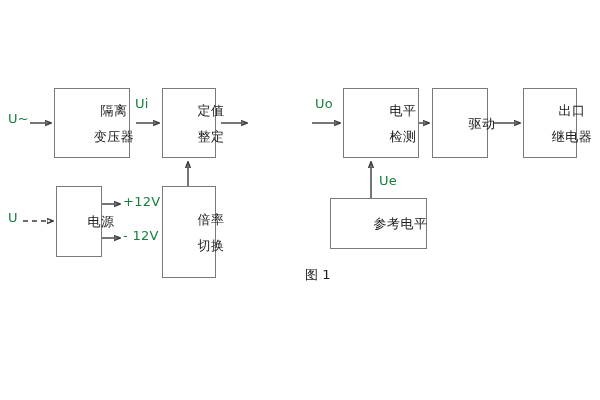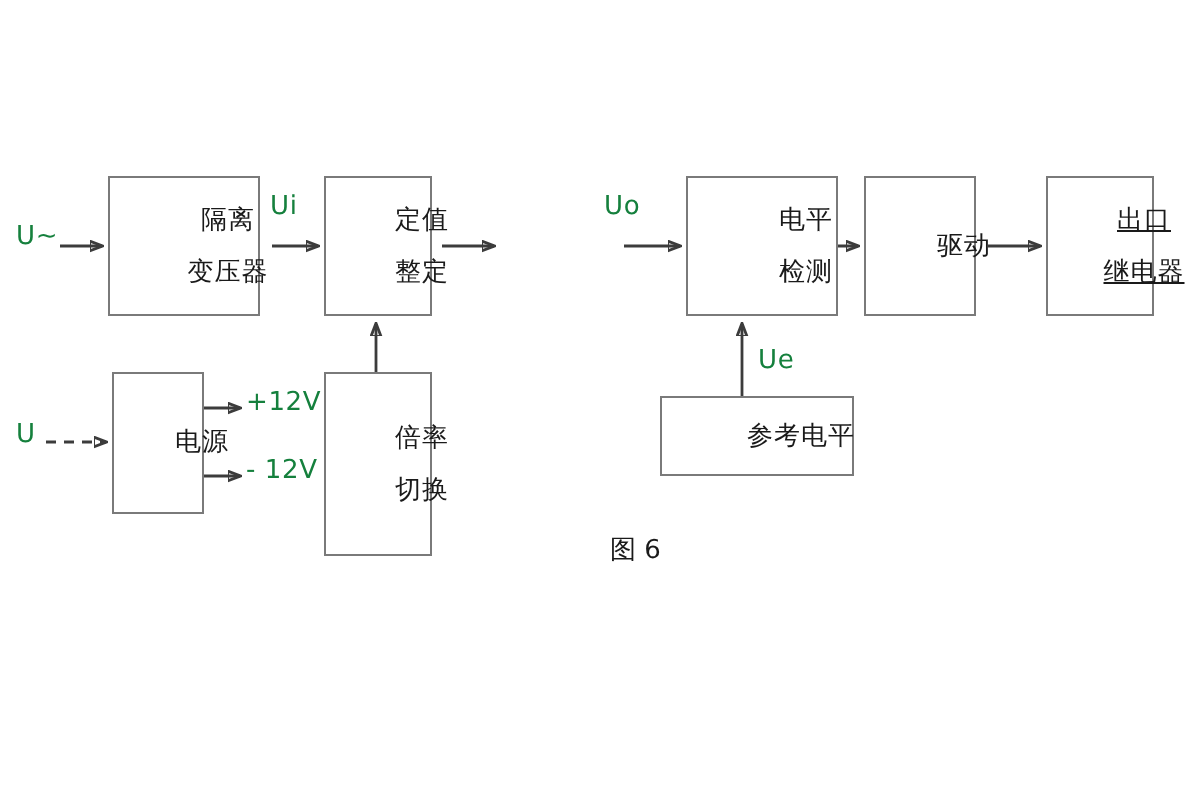--- a/index.html
+++ b/index.html
@@ -122,47 +122,47 @@
 
   <div class="box" style="left:343px; top:88px; width:76px; height:70px;">
     <div class="line">电平</div>
     <div class="line">检测</div>
   </div>
 
   <div class="box single" style="left:432px; top:88px; width:56px; height:70px;">
     <div class="line">驱动</div>
   </div>
 
-  <div class="box" style="left:523px; top:88px; width:54px; height:70px;text-decoration:underline;">
+  <div class="box" style="left:523px; top:88px; width:54px; height:70px;">
     <div class="line">出口</div>
     <div class="line">继电器</div>
   </div>
 
   <div class="box single" style="left:56px; top:186px; width:45px; height:71px;text-align:center;">
     <div class="line">电源</div>
   </div>
 
   <div class="box" style="left:162px; top:186px; width:54px; height:92px;">
     <div class="line">倍率</div>
     <div class="line">切换</div>
   </div>
 
-  <div class="box single" style="left:330px; top:198px; width:97px; height:40px;">
+  <div class="box single" style="left:330px; top:198px; width:97px; height:51px;">
     <div class="line">参考电平</div>
   </div>
 
   <div class="sig" style="left:8px; top:111px;">U~</div>
 
   <div class="sig" style="left:135px; top:96px;">Ui</div>
 
-  <div class="sig" style="left:302px; top:96px;text-align:right;">Uo</div>
+  <div class="sig" style="left:315px; top:96px;text-align:right;">Uo</div>
 
   <div class="sig" style="left:379px; top:173px;">Ue</div>
 
   <div class="sig" style="left:8px; top:210px;">U</div>
 
   <div class="sig" style="left:123px; top:194px;">+12V</div>
 
   <div class="sig" style="left:123px; top:228px;">- 12V</div>
 
-  <div class="caption" style="left:305px; top:266px;">图 6</div>
+  <div class="caption" style="left:305px; top:266px;">图 1</div>
 
 </div>
 
 </body></html>

